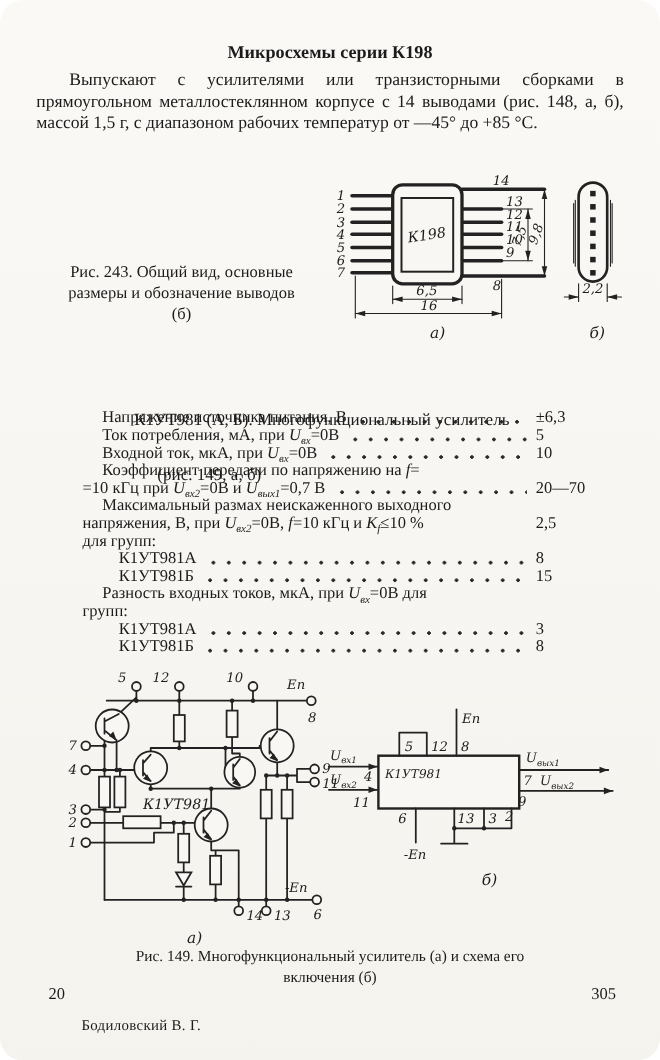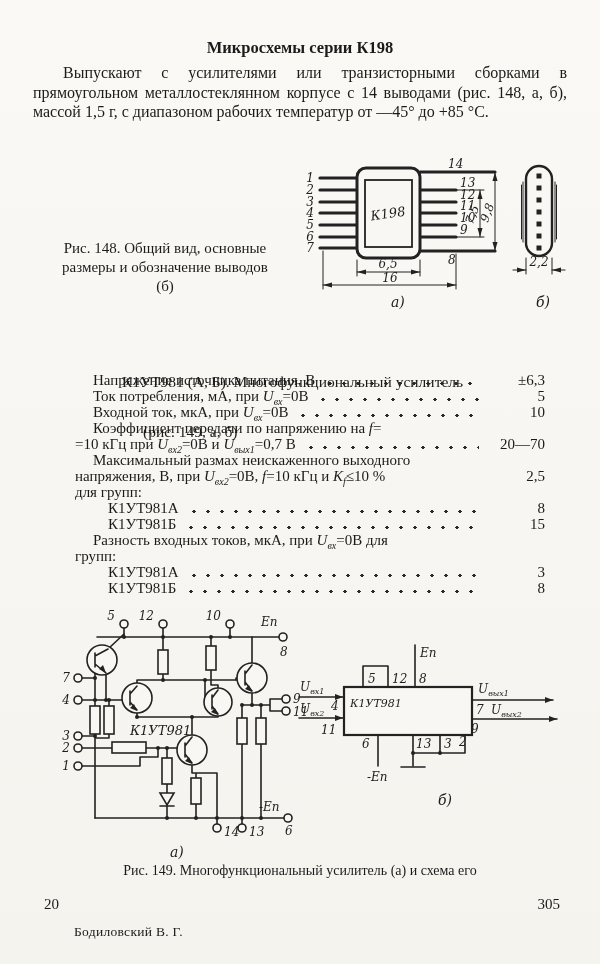--- a/index.html
+++ b/index.html
@@ -1,39 +1,40 @@
 <!DOCTYPE html>
 <html><head>
 <meta charset="utf-8">
 <style>
   html,body{margin:0;padding:0;}
   .page{
     position:relative; width:600px; height:964px; overflow:hidden;
     background:linear-gradient(#faf9f6,#f4f3ee);
     font-family:"Liberation Serif", serif;
     color:#1b1b1b;
+    border-radius:21px;
   }
   .abs{position:absolute;}
   .title{left:0;top:38px;width:600px;text-align:center;font-weight:bold;font-size:16.5px;}
   .intro{left:33px;top:63px;width:534px;font-size:16px;line-height:19.5px;text-align:justify;text-indent:30px;}
   .cap148{left:28px;top:239px;width:274px;font-size:15px;line-height:19px;text-align:center;}
   .cap149{left:40px;top:861px;width:520px;font-size:14px;line-height:19px;text-align:center;}
   .heading{left:122px;top:339px;width:440px;font-size:15.5px;line-height:17px;white-space:pre;}
   .heading b{font-weight:normal;}
   .specs{left:75px;top:372px;width:470px;font-size:15px;line-height:16px;}
   .srow{display:flex;align-items:baseline;height:16px;}
   .sline{height:16px;white-space:pre;}
   .ind{padding-left:18px;}
   .ind2{padding-left:33px;}
   .slabel{white-space:pre;}
   .lead{flex:1;margin:0 8px;align-self:stretch;
         background-image:radial-gradient(circle,#2a2a2a 1.5px,rgba(0,0,0,0) 1.7px);
         background-size:14px 5px;background-position:0 9px;background-repeat:repeat-x;}
   .spacer{flex:1;}
-  .sval{min-width:58px;text-align:right;white-space:pre;}
+  .sval{min-width:58px;white-space:pre;}
   .uvar{font-style:italic;font-family:"Liberation Serif",serif;}
   sub.us{font-size:10px;font-style:italic;line-height:0;}
   .footer-num{left:44px;top:896px;font-size:15px;}
   .footer-name{left:74px;top:924px;font-size:13.5px;letter-spacing:.3px;}
   .footer-page{left:500px;top:896px;width:60px;text-align:right;font-size:15px;}
   
   svg{overflow:visible;}
   .ln{stroke:#222;stroke-width:1.6;fill:none;stroke-linecap:round;stroke-linejoin:round;}
   .thk{stroke-width:3.2;}
   .thn{stroke-width:1;}
@@ -135,21 +136,21 @@
       <rect class="dot" x="238.5" y="93.5" width="5" height="5"></rect>
       <path class="ln thn" d="M228 106 V122 M254 106 V122 M215 118 H228 M254 118 H267"></path>
       <polygon class="ah" points="228,118 219,115.5 219,120.5"></polygon>
         <polygon class="ah" points="254,118 263,115.5 263,120.5"></polygon>
       <text class="sv" x="241" y="114" text-anchor="middle">2,2</text>
       <text class="cap" x="238" y="155">б)</text>
     </g>
   </svg>
 
   <div class="abs cap148">
-    <div>Рис. 148. Общий вид, основные</div>
+    <div>Рис. 243. Общий вид, основные</div>
     <div>размеры и обозначение выводов</div>
     <div>(б)</div>
   </div>
 
   <div class="abs heading">
     <div class="sline"><b>К1УТ981 (А, Б).</b><span> Многофункциональный усилитель</span></div>
     <div class="sline" style="padding-left:21px">(рис. 149, а, б)</div>
   </div>
 
   <div class="abs specs">
@@ -359,19 +360,20 @@
       <text class="sv" x="5" y="58"><tspan>U</tspan><tspan font-size="8" dy="3">вх1</tspan></text>
       <text class="sv" x="5" y="80"><tspan>U</tspan><tspan font-size="8" dy="3">вх2</tspan></text>
       <text class="sv" x="183" y="60"><tspan>U</tspan><tspan font-size="8" dy="3">вых1</tspan></text>
       <text class="sv" x="196" y="81"><tspan>U</tspan><tspan font-size="8" dy="3">вых2</tspan></text>
     </g>
     <text class="cap" x="143" y="172">б)</text>
   </svg>
 
   <div class="abs cap149">
     <div>Рис. 149. Многофункциональный усилитель (а) и схема его</div>
+    <div>включения (б)</div>
   </div>
 
   <div class="abs footer-num">20</div>
   <div class="abs footer-name">Бодиловский В. Г.</div>
   <div class="abs footer-page">305</div>
 
 </div>
 
 </body></html>

